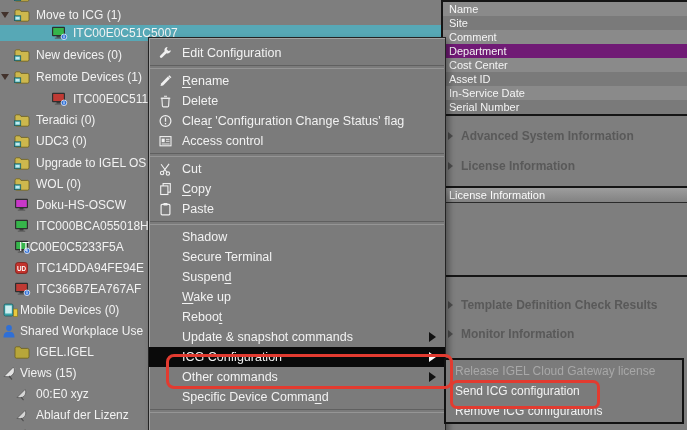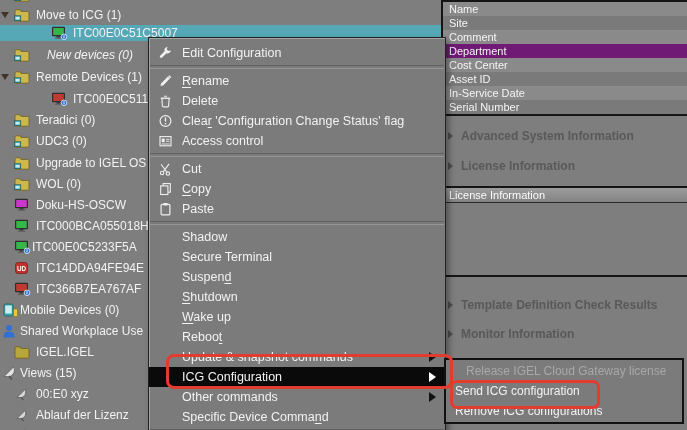--- a/index.html
+++ b/index.html
@@ -36,21 +36,21 @@
          font-size:12px;font-weight:bold;color:#595959;white-space:nowrap;}
   .sec-h .mark{width:0;height:0;border-left:5px solid #4e4e4e;border-top:4px solid transparent;
                border-bottom:4px solid transparent;margin:0 8px 0 5px;}
   .lic-head{position:absolute;left:0;right:0;height:15px;line-height:15px;font-size:11px;color:#fbfbfb;
             padding-left:6px;background:linear-gradient(#9d9d9d,#828282);border-bottom:1px solid #2a2a2a;box-sizing:border-box;}
   .lic-rows{position:absolute;left:0;right:0;}
   
   .submenu{position:absolute;left:444px;top:358px;width:240px;height:66px;background:#7b7b7b;
            border:2px solid #111;box-sizing:border-box;z-index:40;padding-top:1px;}
   .smi{height:20px;display:flex;align-items:center;padding-left:9px;font-size:12px;color:#f2f2f2;white-space:nowrap;}
-  .smi.disabled{color:#a8a8a8;margin-left:11px;}
+  .smi.disabled{color:#a8a8a8;}
   
   .redbox{position:absolute;border:3px solid #e23b30;border-radius:8px;z-index:60;pointer-events:none;}
   #redbox1{left:166px;top:354px;width:281px;height:29px;}
   #redbox2{left:450px;top:380px;width:144px;height:23px;border-radius:7px;}
 </style>
 </head>
 <body>
 
 <div id="app">
   <div class="tree" id="tree">
@@ -89,21 +89,21 @@
         <span class="t-lbl" style="left: 73px;">ITC00E0C51C5007</span>
       </div>
       <div class="tree-row" style="top: 47px;">
         <span class="t-ico" style="left: 14px;">
           <svg width="17" height="14" viewBox="0 0 17 14">
     <path d="M1 3.2 C1 2.4 1.6 1.8 2.4 1.8 h3.4 l1.2 1.6 h6.6 c.8 0 1.4.6 1.4 1.4 v7 c0 .8-.6 1.4-1.4 1.4 H2.4 C1.6 13.2 1 12.6 1 11.8 Z" fill="#cdb84d" stroke="#6a5d20" stroke-width="0.8"></path>
     <rect x="0.5" y="7.8" width="6.2" height="4.8" fill="#4fb3ba" stroke="#1e5f63" stroke-width="0.8"></rect>
             <rect x="1.6" y="8.9" width="4" height="2.6" fill="#c5ebed"></rect>
   </svg>
         </span>
-        <span class="t-lbl" style="left: 47px; font-style: italic;">New devices (0)</span>
+        <span class="t-lbl" style="left: 36px;">New devices (0)</span>
       </div>
       <div class="tree-row" style="top: 69px;">
         <span class="t-arrow"></span>
         <span class="t-ico" style="left: 14px;">
           <svg width="17" height="14" viewBox="0 0 17 14">
     <path d="M1 3.2 C1 2.4 1.6 1.8 2.4 1.8 h3.4 l1.2 1.6 h6.6 c.8 0 1.4.6 1.4 1.4 v7 c0 .8-.6 1.4-1.4 1.4 H2.4 C1.6 13.2 1 12.6 1 11.8 Z" fill="#cdb84d" stroke="#6a5d20" stroke-width="0.8"></path>
     <rect x="0.5" y="7.8" width="6.2" height="4.8" fill="#4fb3ba" stroke="#1e5f63" stroke-width="0.8"></rect>
             <rect x="1.6" y="8.9" width="4" height="2.6" fill="#c5ebed"></rect>
   </svg>
         </span>
@@ -190,21 +190,21 @@
         <span class="t-ico" style="left: 14px;">
           <svg width="17" height="14" viewBox="0 0 17 14">
     <rect x="1" y="0.8" width="13" height="9.4" rx="1" fill="#2e2e2e"></rect>
     <rect x="2.2" y="2" width="10.6" height="7" fill="#35b54a"></rect>
     <rect x="5.5" y="10.2" width="4" height="1.4" fill="#2e2e2e"></rect>
     <rect x="3.8" y="11.6" width="7.4" height="1.1" fill="#5a5a5a"></rect>
     <circle cx="13" cy="10.8" r="2.8" fill="#2f6fd6" stroke="#fff" stroke-width="0.7"></circle>
             <rect x="12.55" y="9.3" width="0.9" height="3" fill="#fff"></rect>
   </svg>
         </span>
-        <span class="t-lbl" style="left: 32px;">ITC00E0C5233F5A</span>
+        <span class="t-lbl" style="left: 19px;">ITC00E0C5233F5A</span>
       </div>
       <div class="tree-row" style="top: 260px;">
         <span class="t-ico" style="left: 14px;">
           <svg width="17" height="14" viewBox="0 0 17 14">
             <rect x="1.5" y="1.5" width="12" height="11" rx="2.6" fill="#c2322c" stroke="#7e1f1b" stroke-width="0.8"></rect>
             <text x="7.5" y="9.6" font-size="6.3" font-weight="bold" fill="#fff" text-anchor="middle" font-family="Liberation Sans,sans-serif">UD</text>
           </svg>
         </span>
         <span class="t-lbl" style="left: 36px;">ITC14DDA94FE94E</span>
       </div>
@@ -369,24 +369,20 @@
         <span class="ico"></span>
         <span>Shadow</span>
       </div>
       <div class="mi">
         <span class="ico"></span>
         <span>Secure Terminal</span>
       </div>
       <div class="mi">
         <span class="ico"></span>
         <span>Suspen<u>d</u></span>
-      </div>
-      <div class="mi">
-        <span class="ico"></span>
-        <span><u>S</u>hutdown</span>
       </div>
       <div class="mi">
         <span class="ico"></span>
         <span><u>W</u>ake up</span>
       </div>
       <div class="mi">
         <span class="ico"></span>
         <span>Reboo<u>t</u></span>
       </div>
       <div class="mi">

